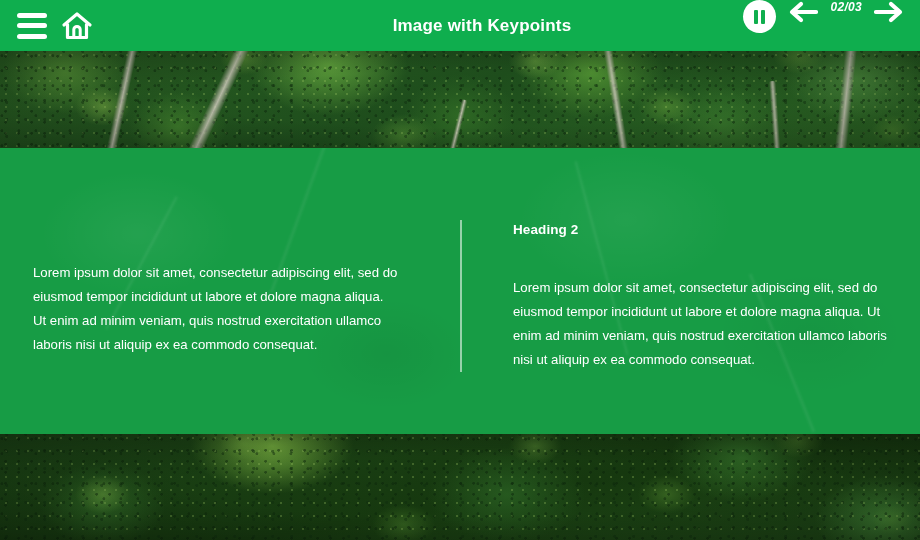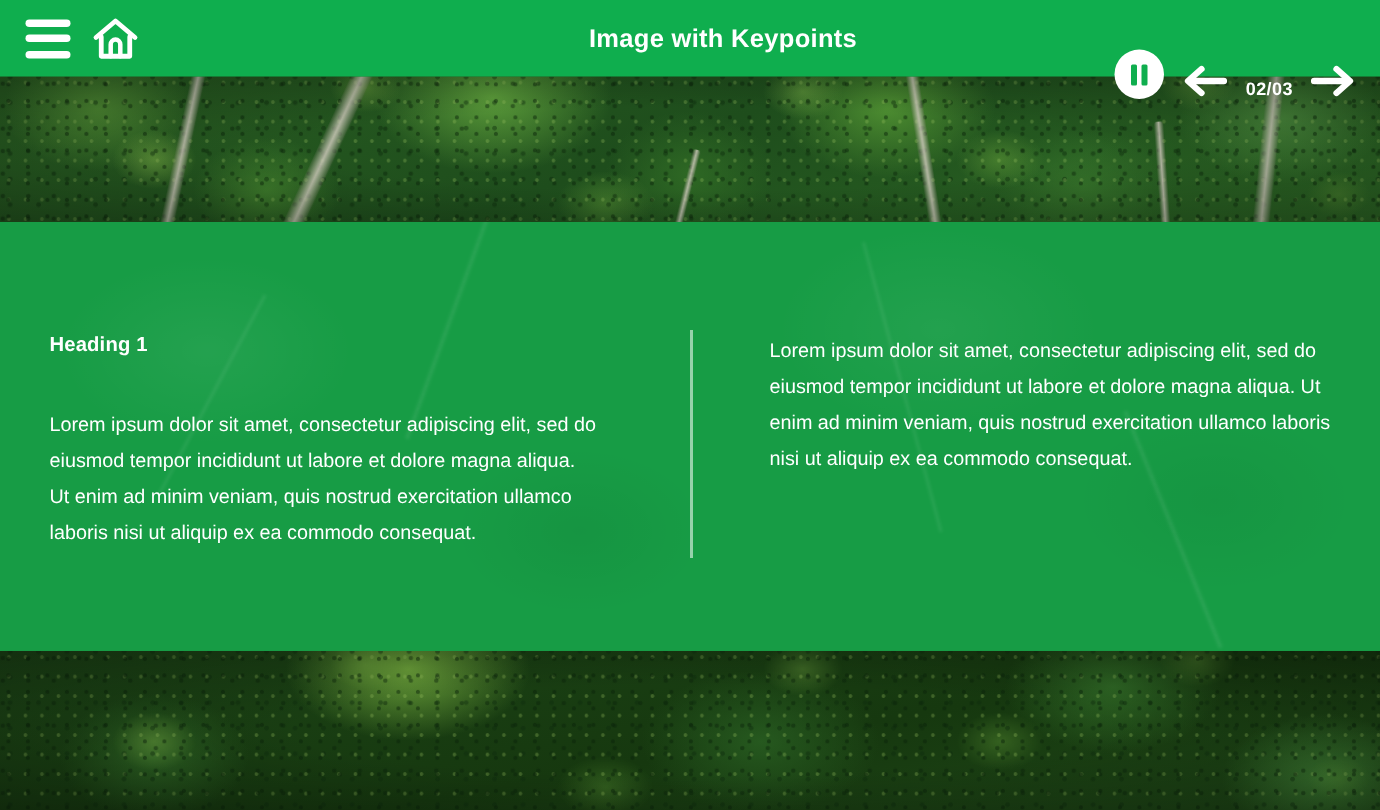--- a/index.html
+++ b/index.html
@@ -95,21 +95,21 @@
     width: 920px;
     height: 51px;
     background: #0FAE4E;
     display: flex;
     align-items: center;
     z-index: 30;
   }
   .hdr-left { display: flex; align-items: center; gap: 14px; padding-left: 17px; }
   .hdr-right {
     position: absolute; right: 16px; top: 0; height: 66px;
-    display: flex; align-items: flex-end; gap: 12px;
+    display: flex; align-items: flex-start; gap: 12px; font-style: italic;
   }
 
   .icon-btn {
     display: flex; align-items: center; justify-content: center;
     cursor: pointer; background: none; border: 0;
   }
 
   
   .hamburger { width: 30px; height: 26px; flex-direction: column; justify-content: space-between; display: flex; }
   .hamburger span { display: block; width: 30px; height: 5px; background: #fff; border-radius: 2.5px; }
@@ -183,20 +183,21 @@
     font-size: 13.5px;
     font-weight: 700;
     letter-spacing: .1px;
     margin-bottom: 34px;
   }
   .col p {
     color: #ffffff;
     font-size: 13.2px;
     line-height: 24px;
     font-weight: 400;
+    margin-top: 39px;
   }
 
   .divider {
     position: absolute;
     left: 460px;
     top: 72px;
     width: 1.5px;
     height: 152px;
     background: rgba(255,255,255,0.55);
     z-index: 3;
@@ -231,24 +232,24 @@
     <div class="panel-texture"></div>
     <div class="panel-streak" style="left:300px; top:-30px; width:4px; height:180px; transform:rotate(20deg);"></div>
     <div class="panel-streak" style="left:600px; top:10px;  width:3px; height:200px; transform:rotate(-15deg);"></div>
     <div class="panel-streak" style="left:140px; top:40px;  width:3px; height:150px; transform:rotate(28deg);"></div>
     <div class="panel-streak" style="left:780px; top:120px; width:4px; height:170px; transform:rotate(-22deg);"></div>
 
     <div class="divider"></div>
 
     <div class="columns">
       <div class="col col-left">
-        <h2>Heading 1</h2>
         <p>Lorem ipsum dolor sit amet, consectetur adipiscing elit, sed do eiusmod tempor incididunt ut labore et dolore magna aliqua. Ut enim ad minim veniam, quis nostrud exercitation ullamco laboris nisi ut aliquip ex ea commodo consequat.</p>
       </div>
       <div class="col col-right">
+        <h2>Heading 2</h2>
         <p>Lorem ipsum dolor sit amet, consectetur adipiscing elit, sed do eiusmod tempor incididunt ut labore et dolore magna aliqua. Ut enim ad minim veniam, quis nostrud exercitation ullamco laboris nisi ut aliquip ex ea commodo consequat.</p>
       </div>
     </div>
   </div>
 
   <div class="header">
 
     <div class="hdr-left">
       <div class="icon-btn">
         <div class="hamburger">

